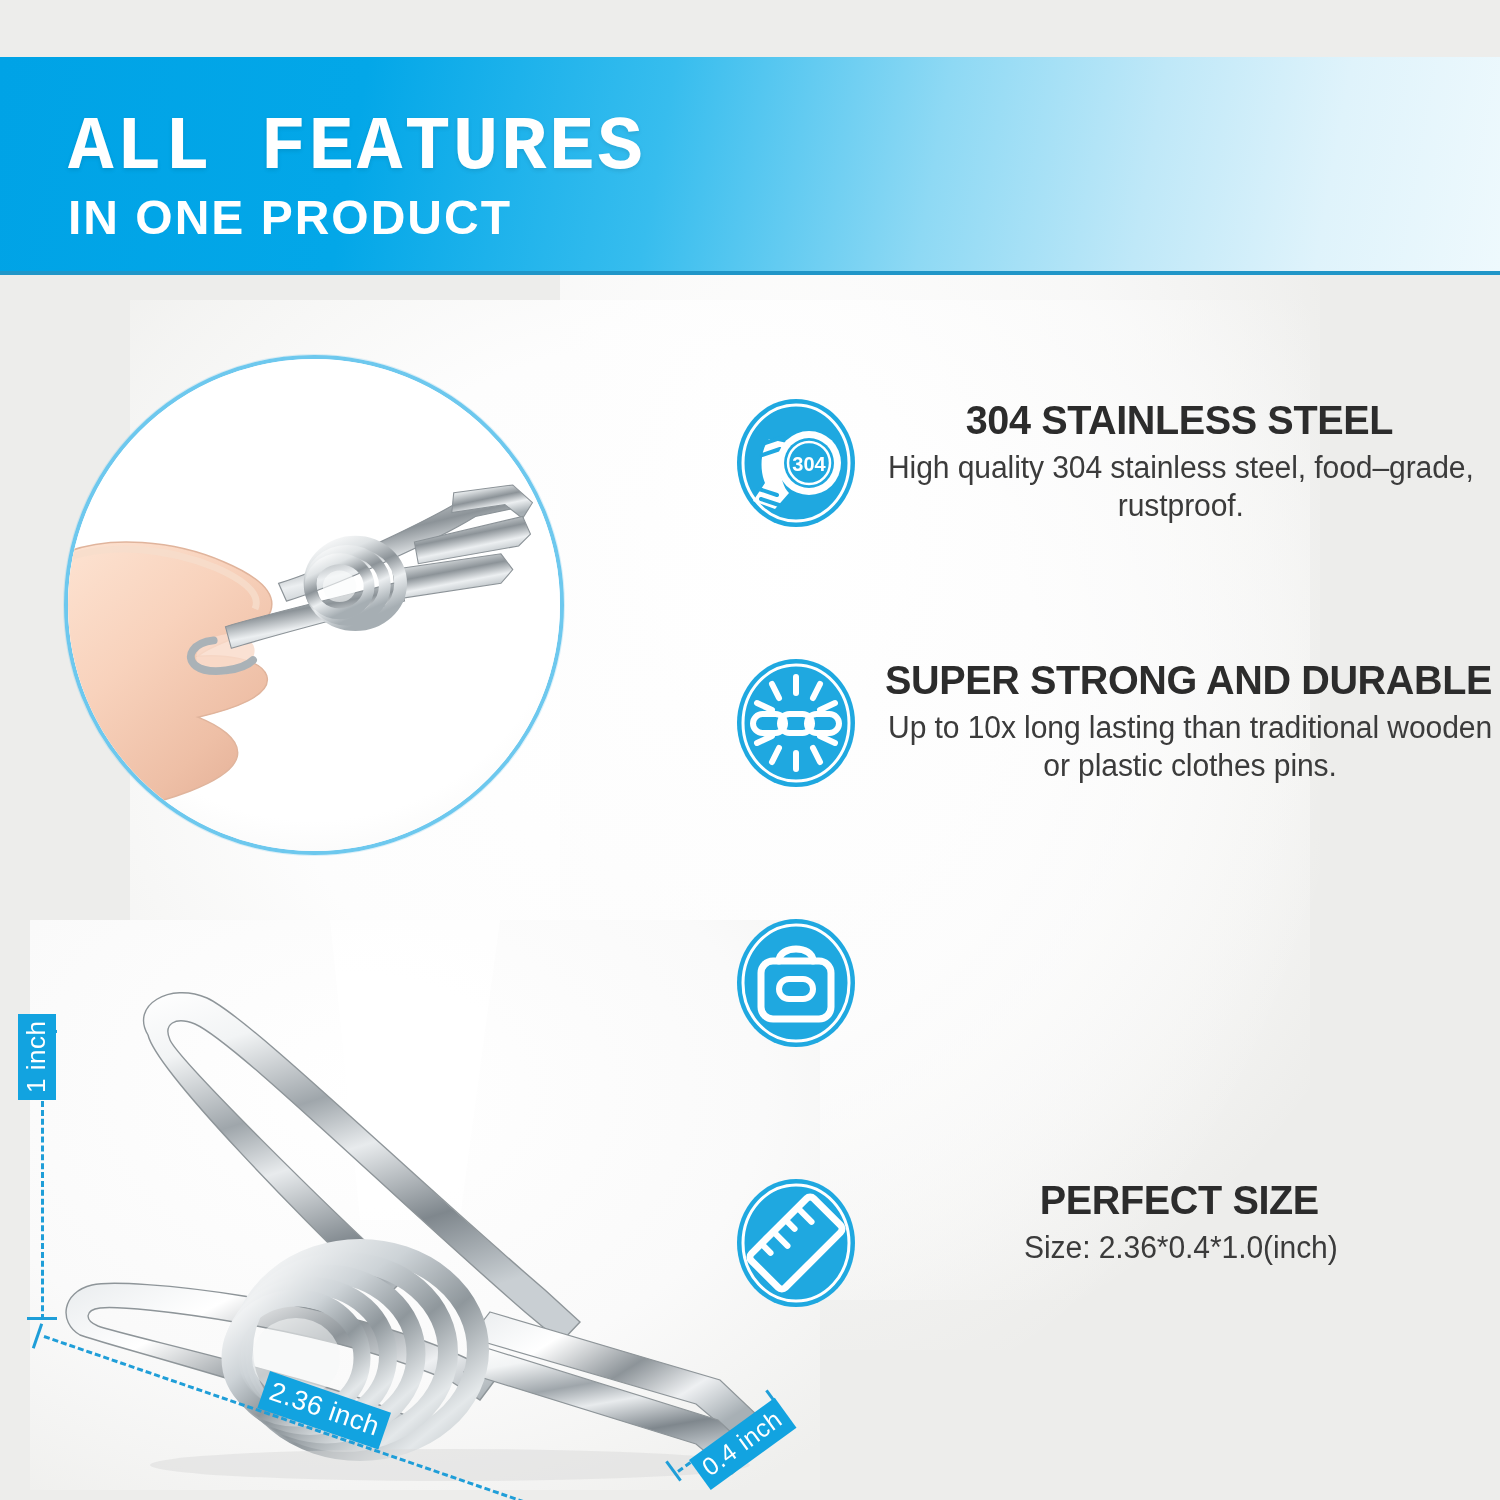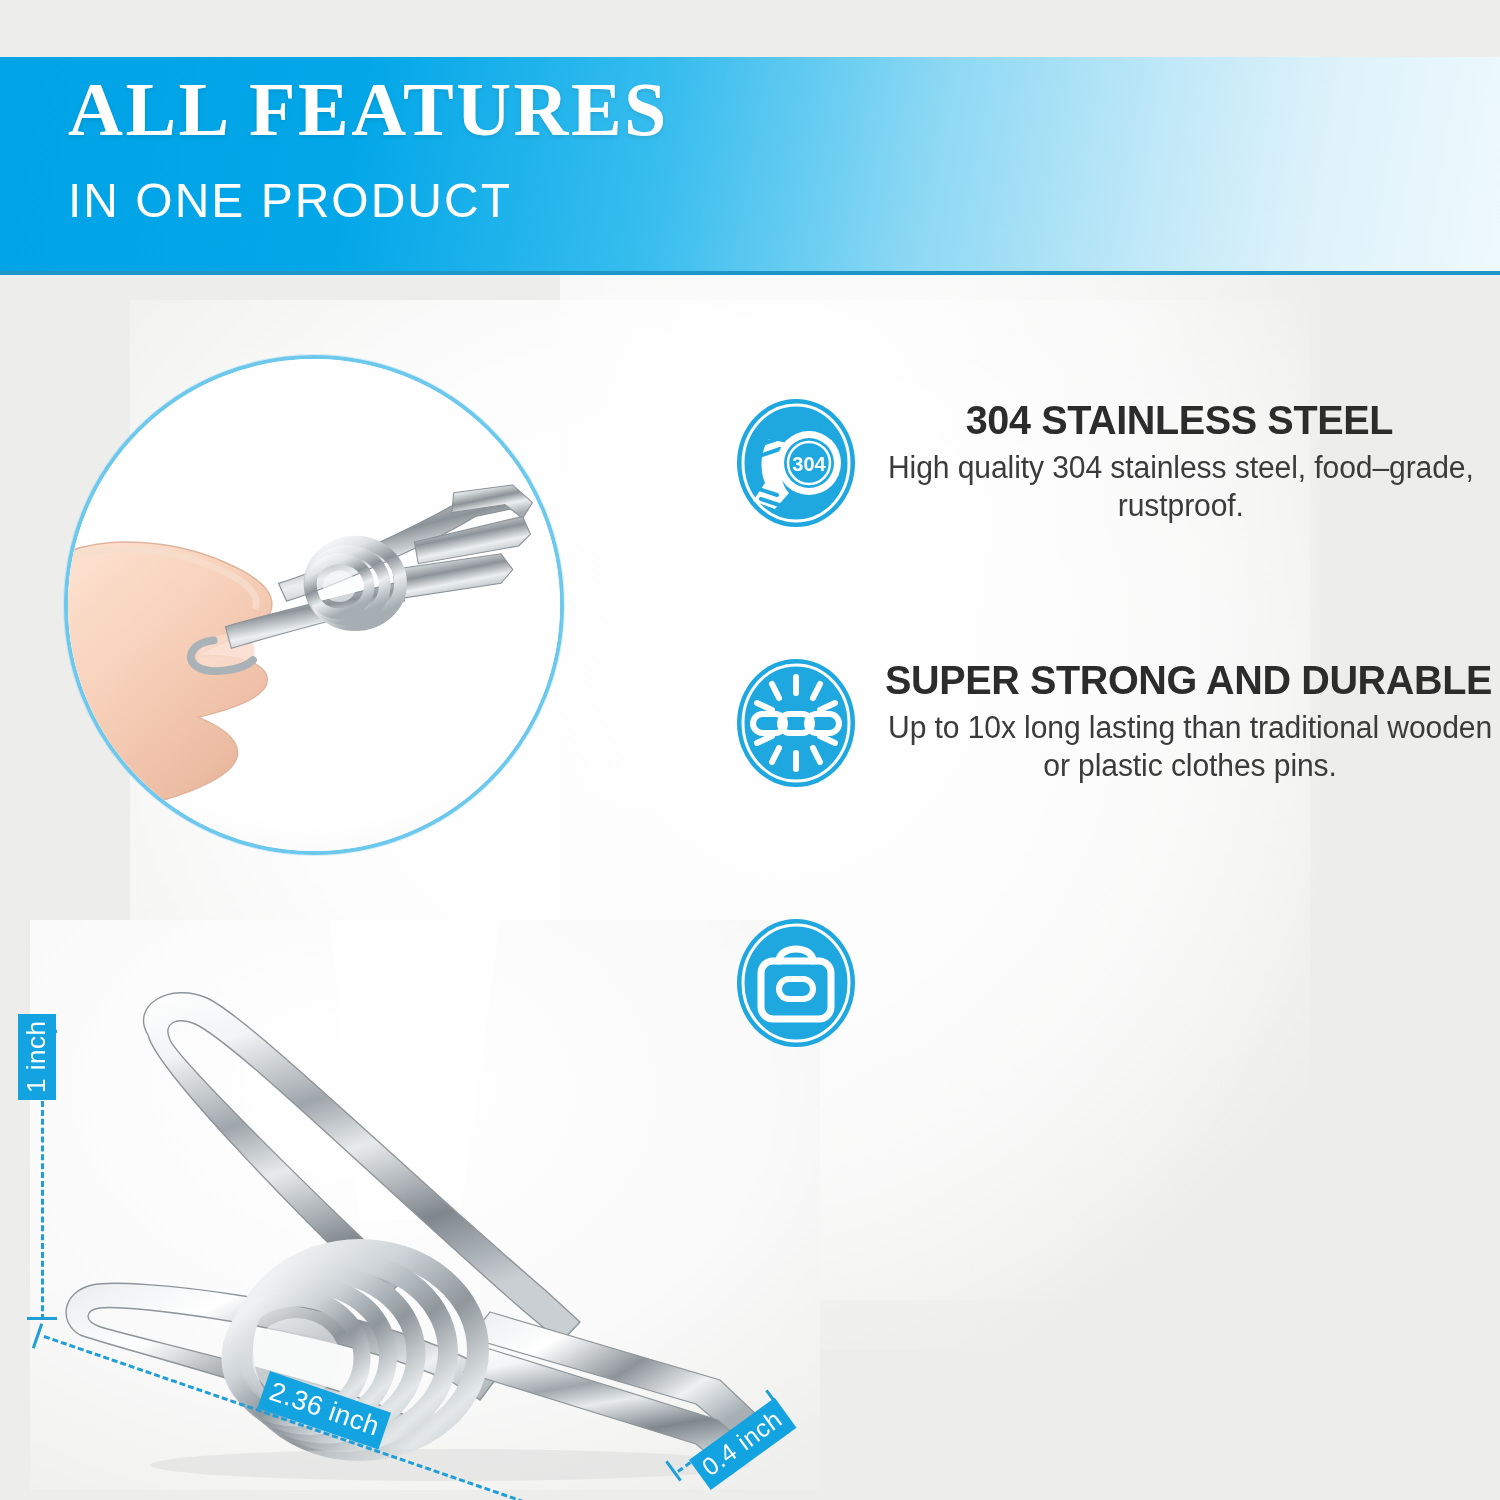--- a/index.html
+++ b/index.html
@@ -53,36 +53,36 @@
         #8ed9f4 62%,
         #bfe8f8 76%,
         #dff3fb 88%,
         #eef9fd 100%);
     border-bottom: 4px solid #2096c8;
     padding-left: 68px;
     overflow: hidden;
   }
   .banner-title {
     color: #ffffff;
-    font-family: Liberation Serif, serif;
+    font-family: Liberation Mono, monospace;
     font-weight: 700;
     font-size: 76px;
     letter-spacing: 2.5px;
     line-height: 1;
-    margin-top: 14px;
+    margin-top: 53px;
     text-shadow: 0 2px 4px rgba(0,0,0,0.10);
   }
   .banner-sub {
     color: #ffffff;
     font-family: "Liberation Sans", sans-serif;
-    font-weight: 400;
+    font-weight: 700;
     font-size: 48px;
     letter-spacing: 2px;
     line-height: 1;
-    margin-top: 30px;
+    margin-top: 8px;
   }
 
   
   .circle-photo {
     position: absolute;
     left: 64px;
     top: 355px;
     width: 500px;
     height: 500px;
     border-radius: 50%;
@@ -397,15 +397,36 @@
 
           <path d="M44 44 C 44 28, 78 28, 78 44" fill="none" stroke="#ffffff" stroke-width="7" stroke-linecap="round"></path>
 
           <rect x="26" y="44" width="70" height="58" rx="12" fill="none" stroke="#ffffff" stroke-width="7"></rect>
 
           <rect x="44" y="62" width="34" height="20" rx="10" fill="none" stroke="#ffffff" stroke-width="6"></rect>
         </svg>
       </div>
     </div>
 
+    <div class="feature">
+      <div class="feat-icon">
+        <svg viewBox="0 0 122 132" style="width:100%;height:100%;" xmlns="http://www.w3.org/2000/svg">
+          <ellipse cx="61" cy="66" rx="59" ry="64" fill="#1fa8e0"></ellipse>
+          <ellipse cx="61" cy="66" rx="53" ry="58" fill="none" stroke="#ffffff" stroke-width="3"></ellipse>
+          <g transform="rotate(45 61 66)">
+            <rect x="37" y="22" width="48" height="88" rx="5" fill="none" stroke="#ffffff" stroke-width="7"></rect>
+            <g stroke="#ffffff" stroke-width="6" stroke-linecap="round">
+              <line x1="37" y1="40" x2="57" y2="40"></line>
+              <line x1="37" y1="57" x2="50" y2="57"></line>
+              <line x1="37" y1="74" x2="57" y2="74"></line>
+              <line x1="37" y1="91" x2="50" y2="91"></line>
+            </g>
+          </g>
+        </svg>
+      </div>
+      <div class="feat-text">
+        <div class="feat-title">PERFECT SIZE</div>
+        <div class="feat-desc">Size: 2.36*0.4*1.0(inch)</div>
+      </div>
+    </div>
 
   </div>
 </div>
 
 </body></html>

